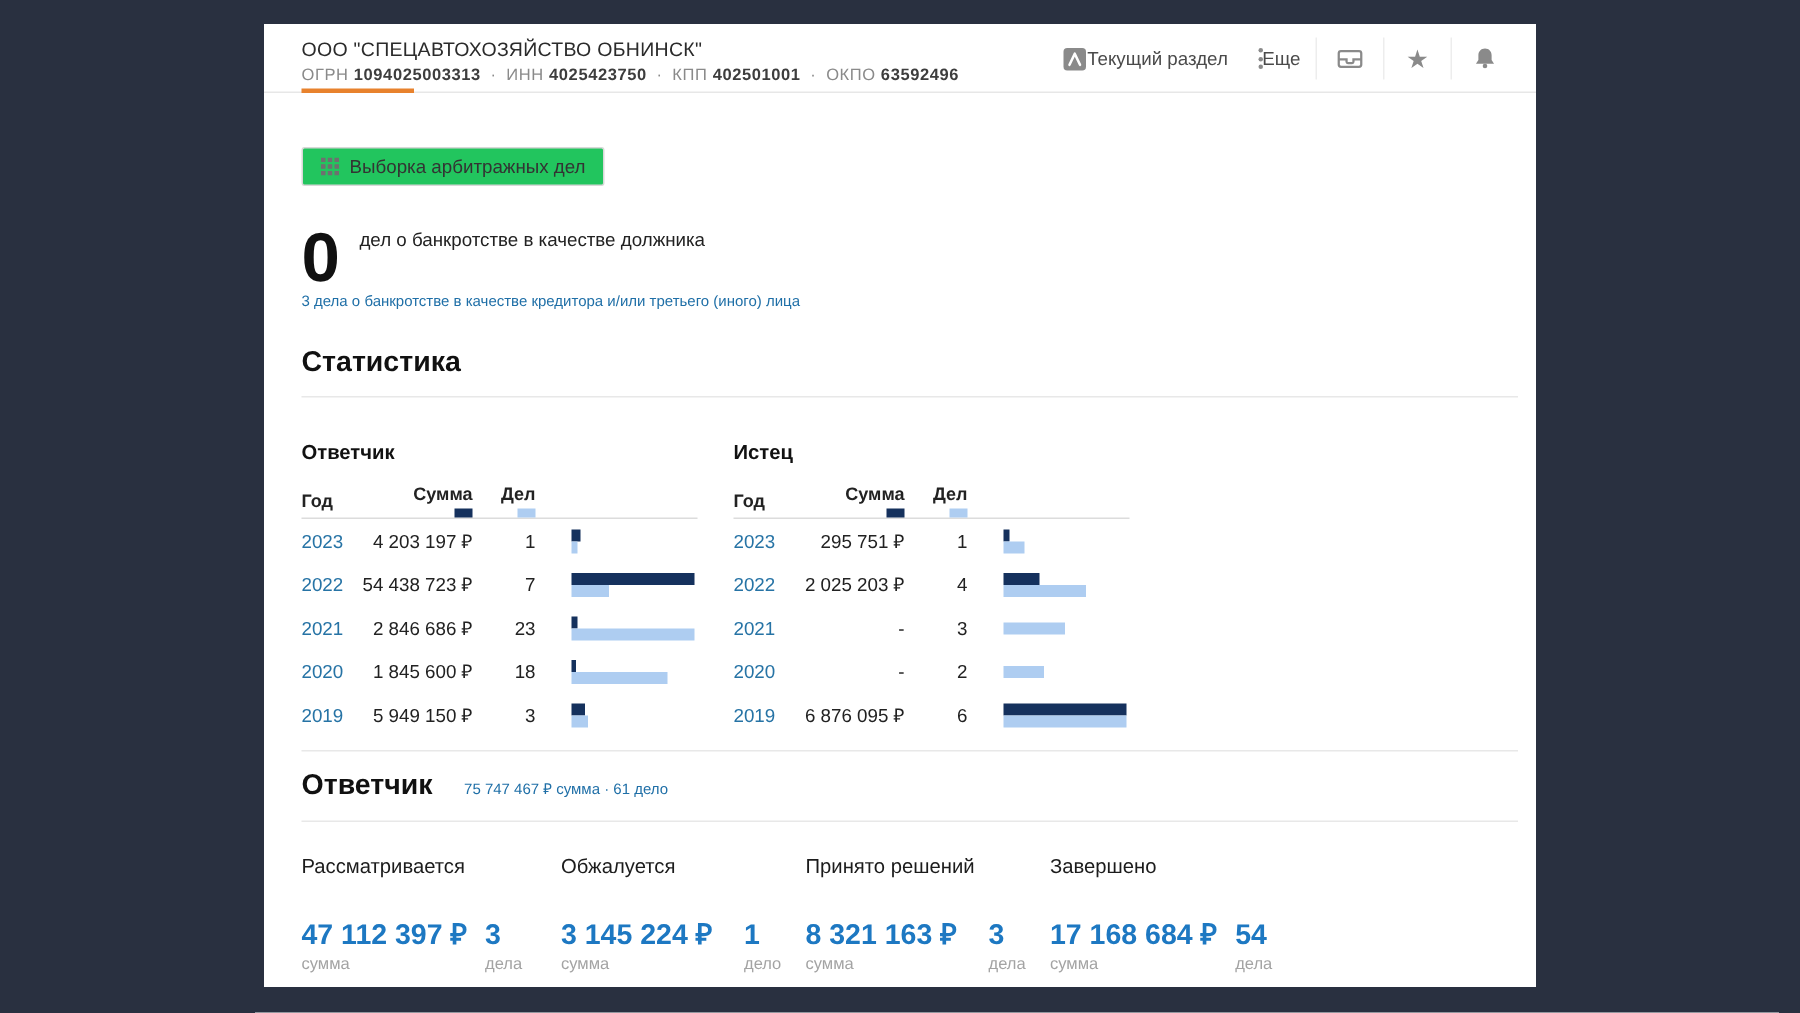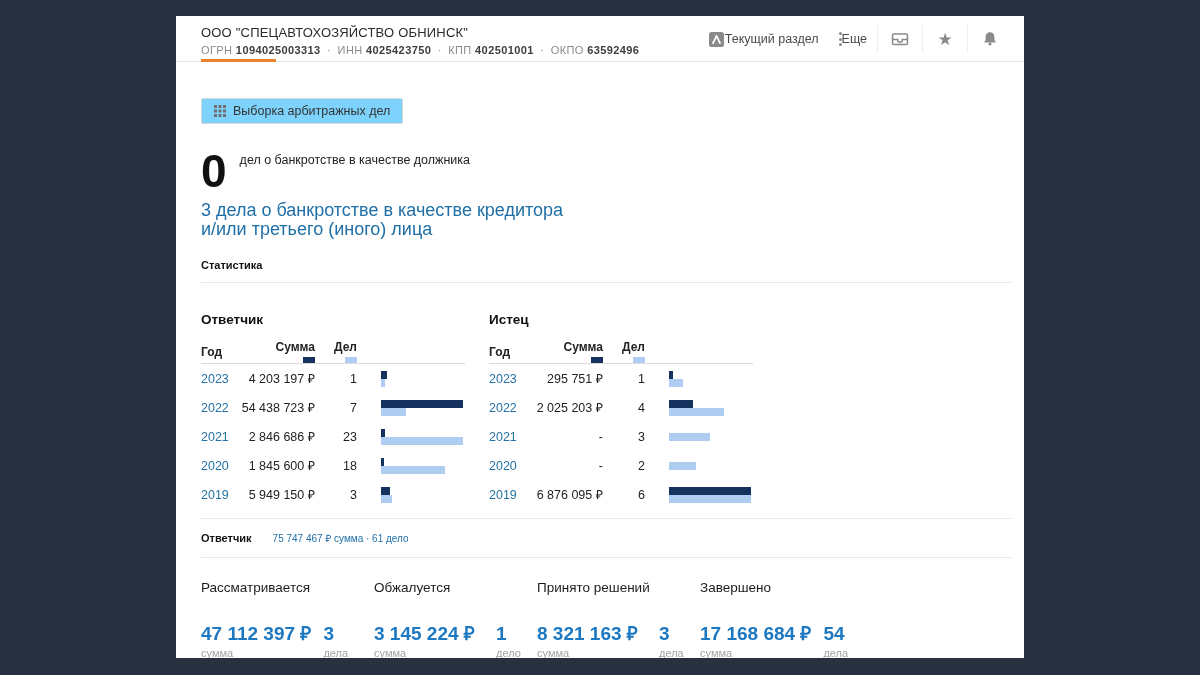--- a/index.html
+++ b/index.html
@@ -23,32 +23,32 @@
   .v-sep { width:1px; height:28px; background:#ededed; }
   .kebab { display:flex; flex-direction:column; gap:2.5px; }
   .kebab i { width:3px; height:3px; border-radius:50%; background:#8a8a8a; }
   .star-glyph { font-size:17px; color:#8a8a8a; line-height:1; }
 
   
   .summary-row { display:flex; justify-content:space-between; align-items:center; padding:0 12px 0 25px; margin-top:36px; }
   .summary-links { font-size:12.5px; color:#1f6fa7; }
   .summary-links a { color:#1f6fa7; text-decoration:none; cursor:pointer; }
   .dot-sep { padding:0 4px; color:#1f6fa7; }
-  .selection-button { display:flex; align-items:center; gap:7px; border:1px solid #d8d8d8; border-radius:2px; background:#7dd3fc; height:26px; padding:0 12px; font-size:12.5px; color:#333; cursor:pointer; }
+  .selection-button { display:flex; align-items:center; gap:7px; border:1px solid #d8d8d8; border-radius:2px; background:#22c55e; height:26px; padding:0 12px; font-size:12.5px; color:#333; cursor:pointer; }
 
   
   .bankruptcy { padding:0 25px; margin-top:26px; }
   .bk-top { display:flex; align-items:flex-start; }
   .bk-zero { font-size:46px; font-weight:700; color:#111; line-height:42px; }
   .bk-label { font-size:12.5px; color:#222; margin-left:13px; padding-top:3px; }
-  .bk-link { display:block; margin-top:9px; max-width:370px; font-size:18px; line-height:19px; color:#1f6fa7; text-decoration:none; cursor:pointer; }
+  .bk-link { display:block; max-width:370px; font-size:10px; line-height:19px; color:#1f6fa7; text-decoration:none; cursor:pointer; }
 
   
   .section { padding:0 12px 0 25px; }
-  .section-title { font-size:11px; font-weight:700; color:#111; }
+  .section-title { font-size:19px; font-weight:700; color:#111; }
   .stats-section { margin-top:20px; }
   .stats-divider { border-bottom:1px solid #e8e8e8; margin-top:11px; }
 
   .tables-wrap { display:flex; gap:24px; margin-top:29px; padding:0 12px 0 25px; }
   .stat-table { width:264px; }
   .t-title { font-size:13.5px; font-weight:700; color:#111; margin-bottom:13px; }
   .t-grid { display:grid; grid-template-columns:40px 74px 42px 108px; align-items:center; }
   .t-head { border-bottom:1px solid #dcdcdc; }
   .t-h { font-size:12px; font-weight:700; color:#222; }
   .t-h-right { display:flex; flex-direction:column; align-items:flex-end; }

